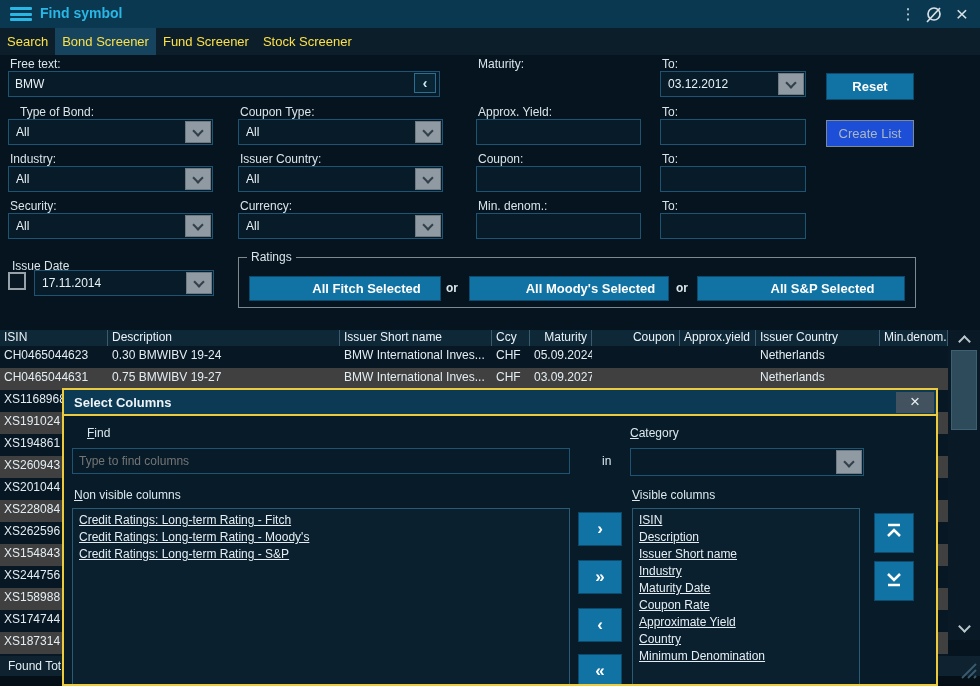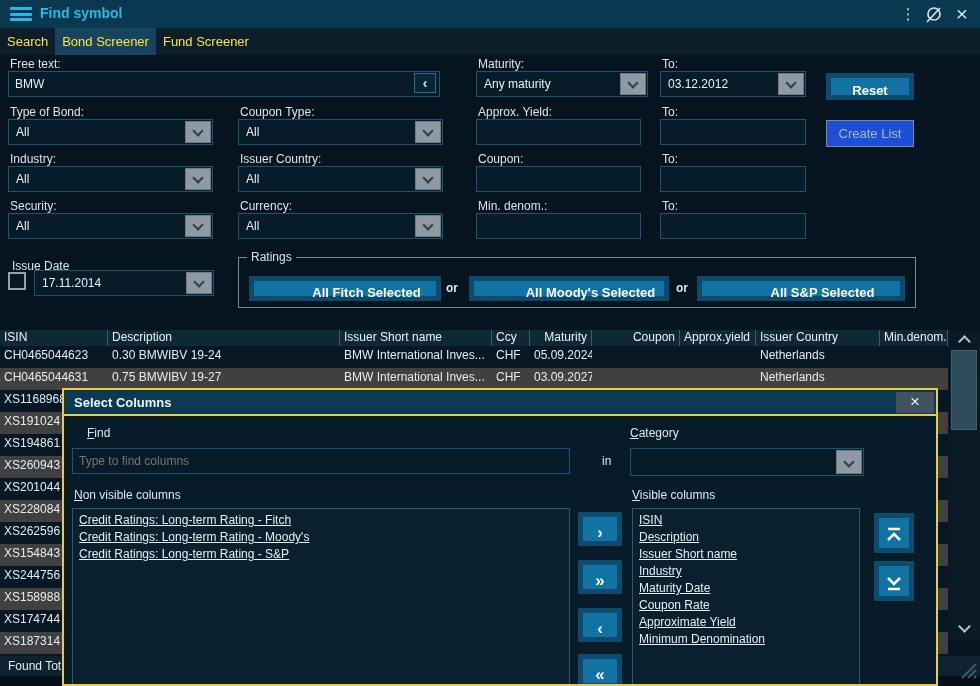--- a/index.html
+++ b/index.html
@@ -29,21 +29,21 @@
   
   .lbl { font-size:12px; color:#d9e4ea; white-space:nowrap; }
   .field, .combo {
     height:26px; background:#071b28; border:1px solid #1d5373; color:#e9f1f5;
   }
   input.field { padding:0 6px; font-family:"Liberation Sans",sans-serif; font-size:12px; outline:none; }
   .combo { position:absolute; }
   .combo .val { position:absolute; left:7px; top:5px; font-size:12px; white-space:nowrap; }
   .combo-btn { position:absolute; right:1px; top:1px; bottom:1px; width:26px; background:#8f9aa3; border:1px solid #6f7a83; cursor:pointer; }
   .chev { display:block; width:8px; height:8px; border-right:2px solid #33404a; border-bottom:2px solid #33404a; transform:rotate(45deg); margin:5px auto 0; }
-  .btn-blue { background:#1173a3; border:5px solid #0c4a6e; color:#fff; font-size:13px; font-weight:bold; text-align:center; cursor:pointer; }
+  .btn-blue { background:#1173a3; border:1px solid #0c4a6e; color:#fff; font-size:13px; font-weight:bold; text-align:center; cursor:pointer; }
   .btn-gray { background:#1d4ed8; border:1px solid #7d8a91; color:#a9b7be; font-size:13px; text-align:center; }
   #freetext-collapse { position:absolute; right:4px; top:2px; width:22px; height:20px; border:1px solid #2a6f93;
     color:#cfeaf6; text-align:center; line-height:18px; font-size:14px; font-weight:bold; cursor:pointer; background:#0a2434; }
   #issue-check { left:8px; top:272px; width:18px; height:18px; background:#0a1824; border:2px solid #98a2ab; cursor:pointer; }
   fieldset#ratings { left:238px; top:250px; width:678px; height:58px; border:1px solid #7d8891; position:absolute; }
   fieldset#ratings legend { margin-left:8px; padding:0 4px; font-size:12px; color:#d9e4ea; }
   .rate-btn { position:absolute; top:12px; height:25px; line-height:23px;padding-left:43px; }
   .or-lbl { position:absolute; top:17px; font-weight:bold; font-size:12px; }
 
   
@@ -107,47 +107,42 @@
           <line x1="3" y1="17" x2="16" y2="3" stroke="#d7e0e5" stroke-width="1.7"></line>
         </svg>
     </div>
     <div id="closeico" class="abs winctl">×</div>
   </div>
 
   <div id="tabbar" class="abs">
       <div class="tab">Search</div>
       <div class="tab active">Bond Screener</div>
       <div class="tab">Fund Screener</div>
+      <div class="tab">Stock Screener</div>
     </div>
 
   <div class="abs lbl" style="left:10px;top:57px">Free text:</div>
   <div class="abs" style="left:8px;top:71px;width:432px;height:26px">
     <input class="field" style="width: 432px; height: 26px;" value="BMW">
     <div id="freetext-collapse">‹</div>
   </div>
 
   <div class="abs lbl" style="left:478px;top:57px">Maturity:</div>
-  <div class="combo" style="left:476px;top:71px;width:172px">
-    <span class="val">Any maturity</span>
-    <span class="combo-btn">
-        <i class="chev"></i>
-      </span>
-  </div>
 
   <div class="abs lbl" style="left:662px;top:57px">To:</div>
   <div class="combo" style="left:660px;top:71px;width:146px">
     <span class="val">03.12.2012</span>
     <span class="combo-btn">
         <i class="chev"></i>
       </span>
   </div>
 
   <div class="abs btn-blue" style="left:826px;top:73px;width:88px;height:27px;line-height:25px">Reset</div>
 
-  <div class="abs lbl" style="left:10px;top:105px">Type of Bond:</div>
+  <div class="abs lbl" style="left:20px;top:105px">Type of Bond:</div>
   <div class="combo" style="left:8px;top:119px;width:205px">
     <span class="val">All</span>
     <span class="combo-btn">
         <i class="chev"></i>
       </span>
   </div>
 
   <div class="abs lbl" style="left:240px;top:105px">Coupon Type:</div>
   <div class="combo" style="left:238px;top:119px;width:205px">
     <span class="val">All</span>
@@ -491,20 +486,21 @@
 
       <div class="dlbl" style="left:568px;top:70px"><u>V</u>isible columns</div>
       <div id="visible-list" class="listbox" style="left:568px;top:90px;width:228px;height:200px">
           <div class="litem">ISIN</div>
           <div class="litem">Description</div>
           <div class="litem">Issuer Short name</div>
           <div class="litem">Industry</div>
           <div class="litem">Maturity Date</div>
           <div class="litem">Coupon Rate</div>
           <div class="litem">Approximate Yield</div>
+          <div class="litem">Country</div>
           <div class="litem">Minimum Denomination</div>
         </div>
 
       <div class="mvbtn btn-blue" style="top:95px">
         <svg width="20" height="20" viewBox="0 0 20 20">
             <line x1="4" y1="4" x2="16" y2="4" stroke="#fff" stroke-width="2.5"></line>
             <polyline points="4,15 10,9 16,15" fill="none" stroke="#fff" stroke-width="2.5"></polyline>
           </svg>
       </div>
       <div class="mvbtn btn-blue" style="top:143px">

